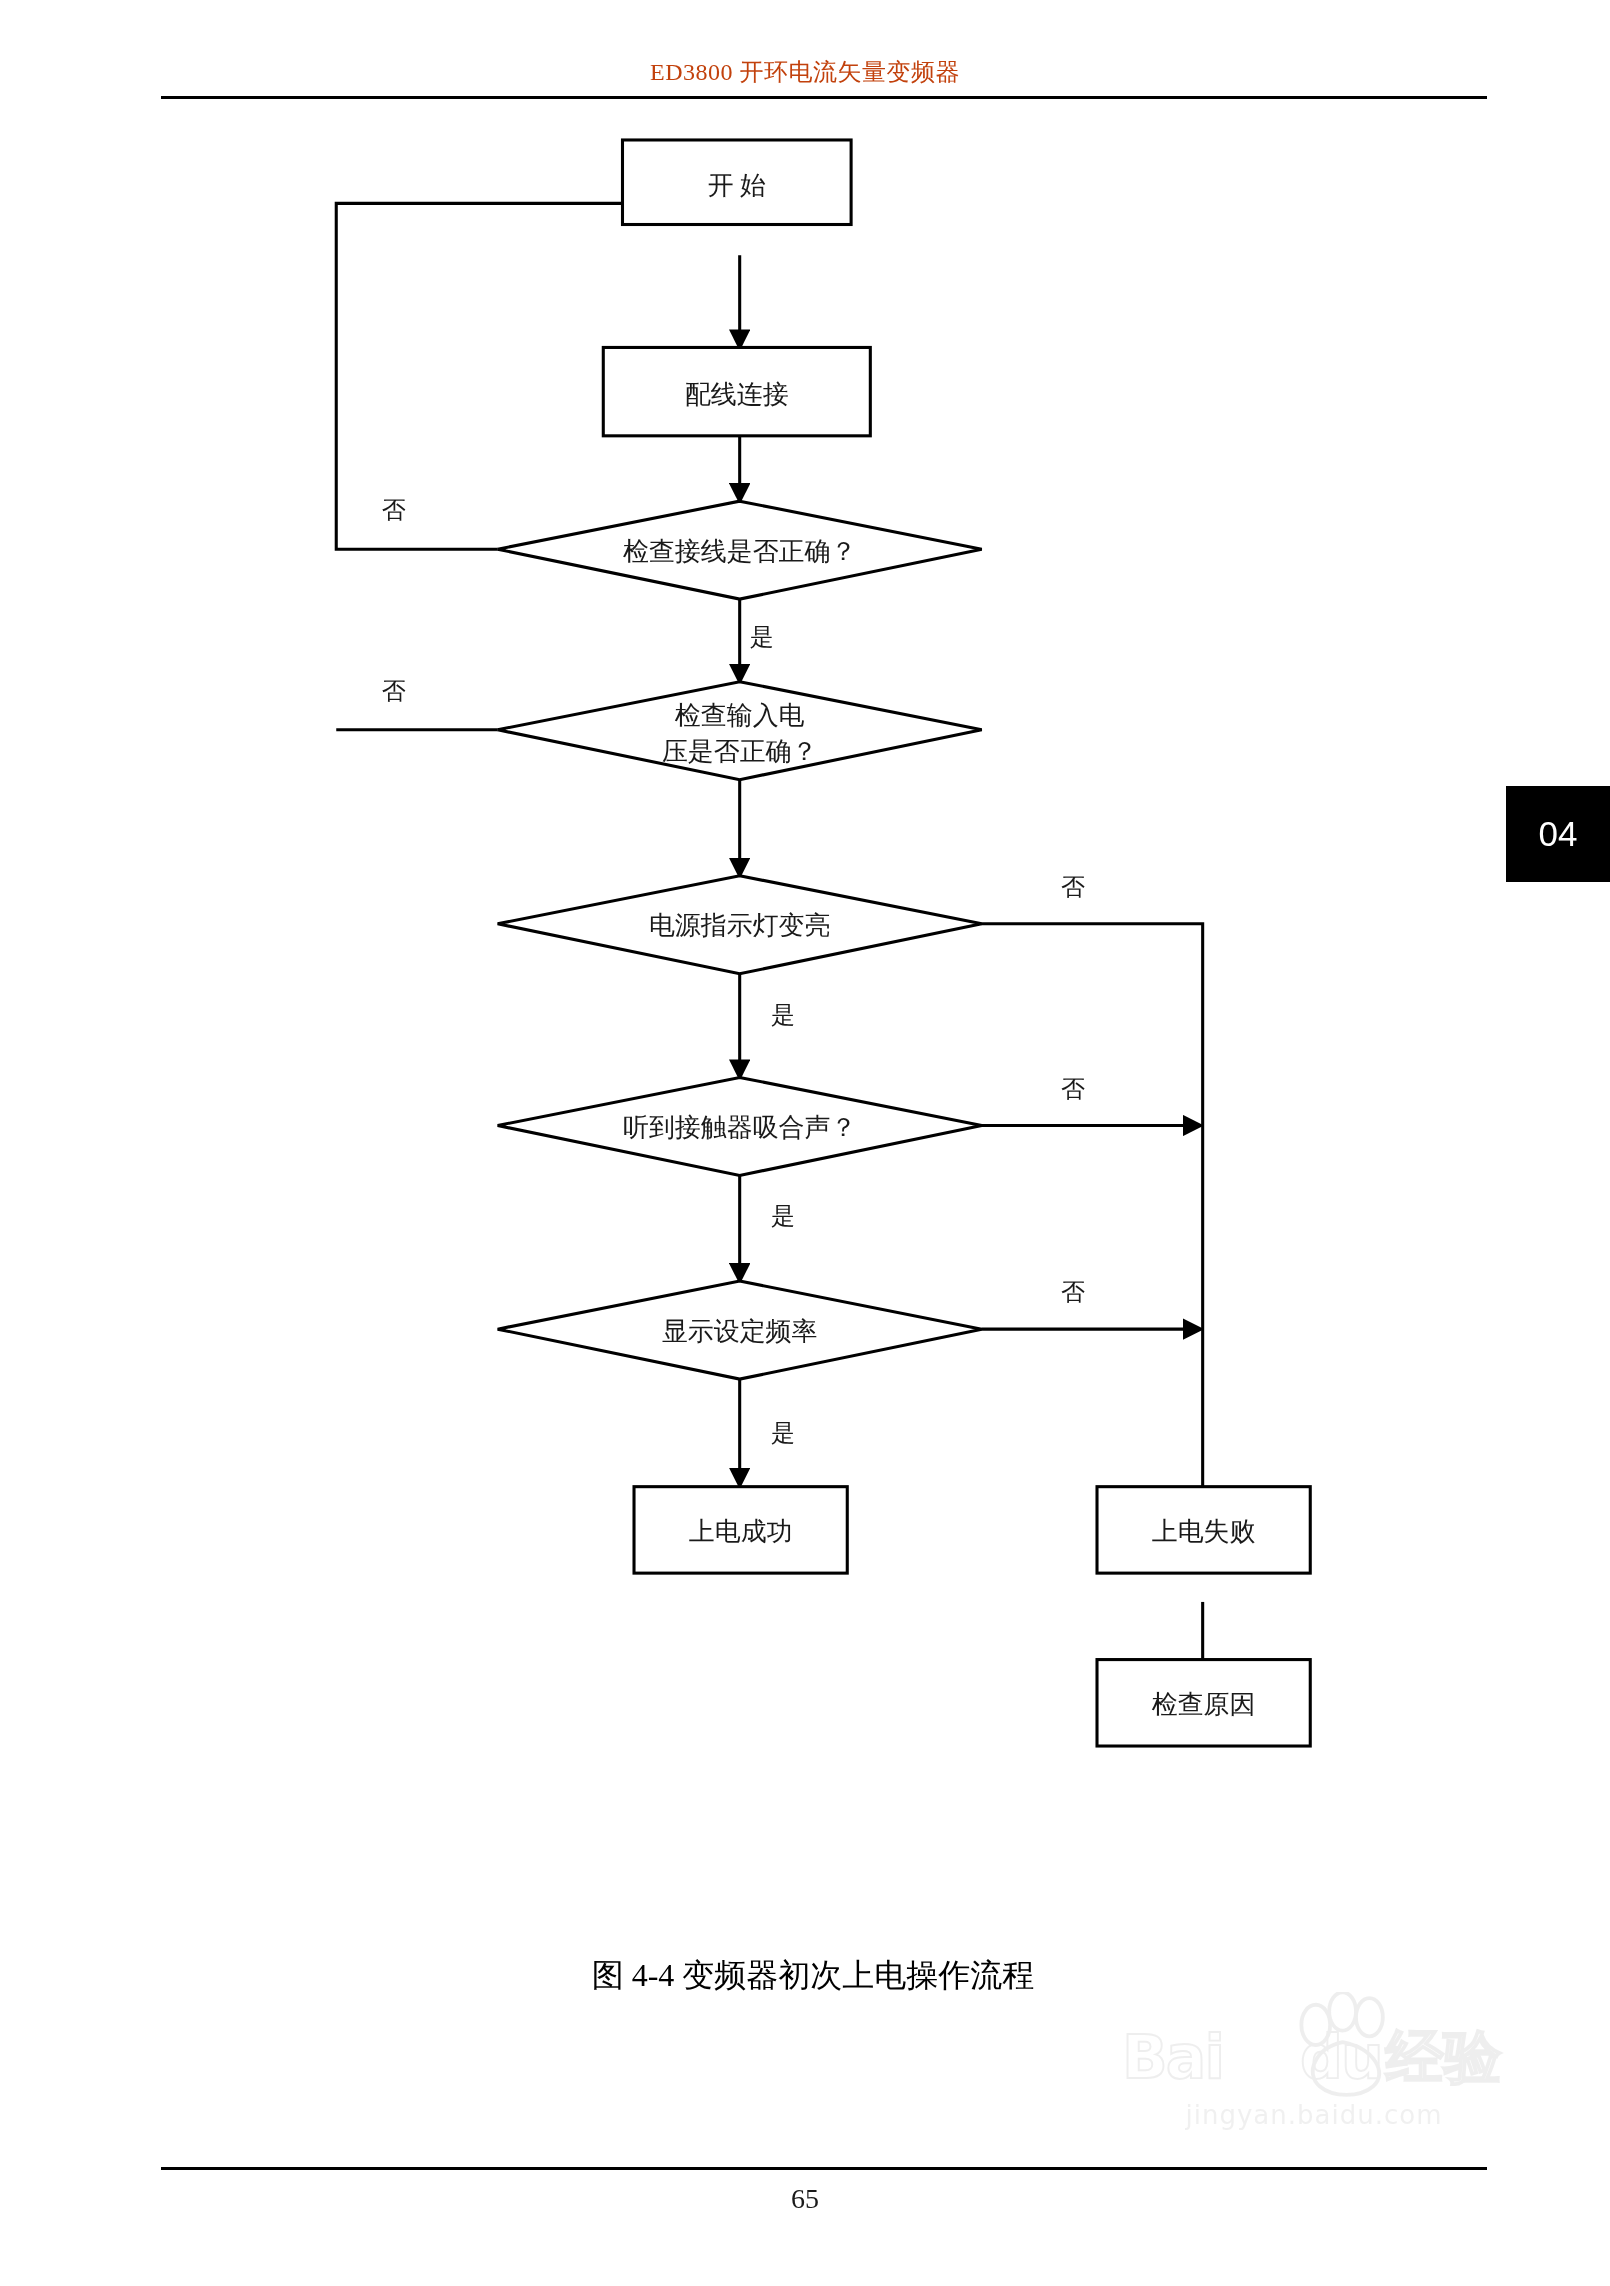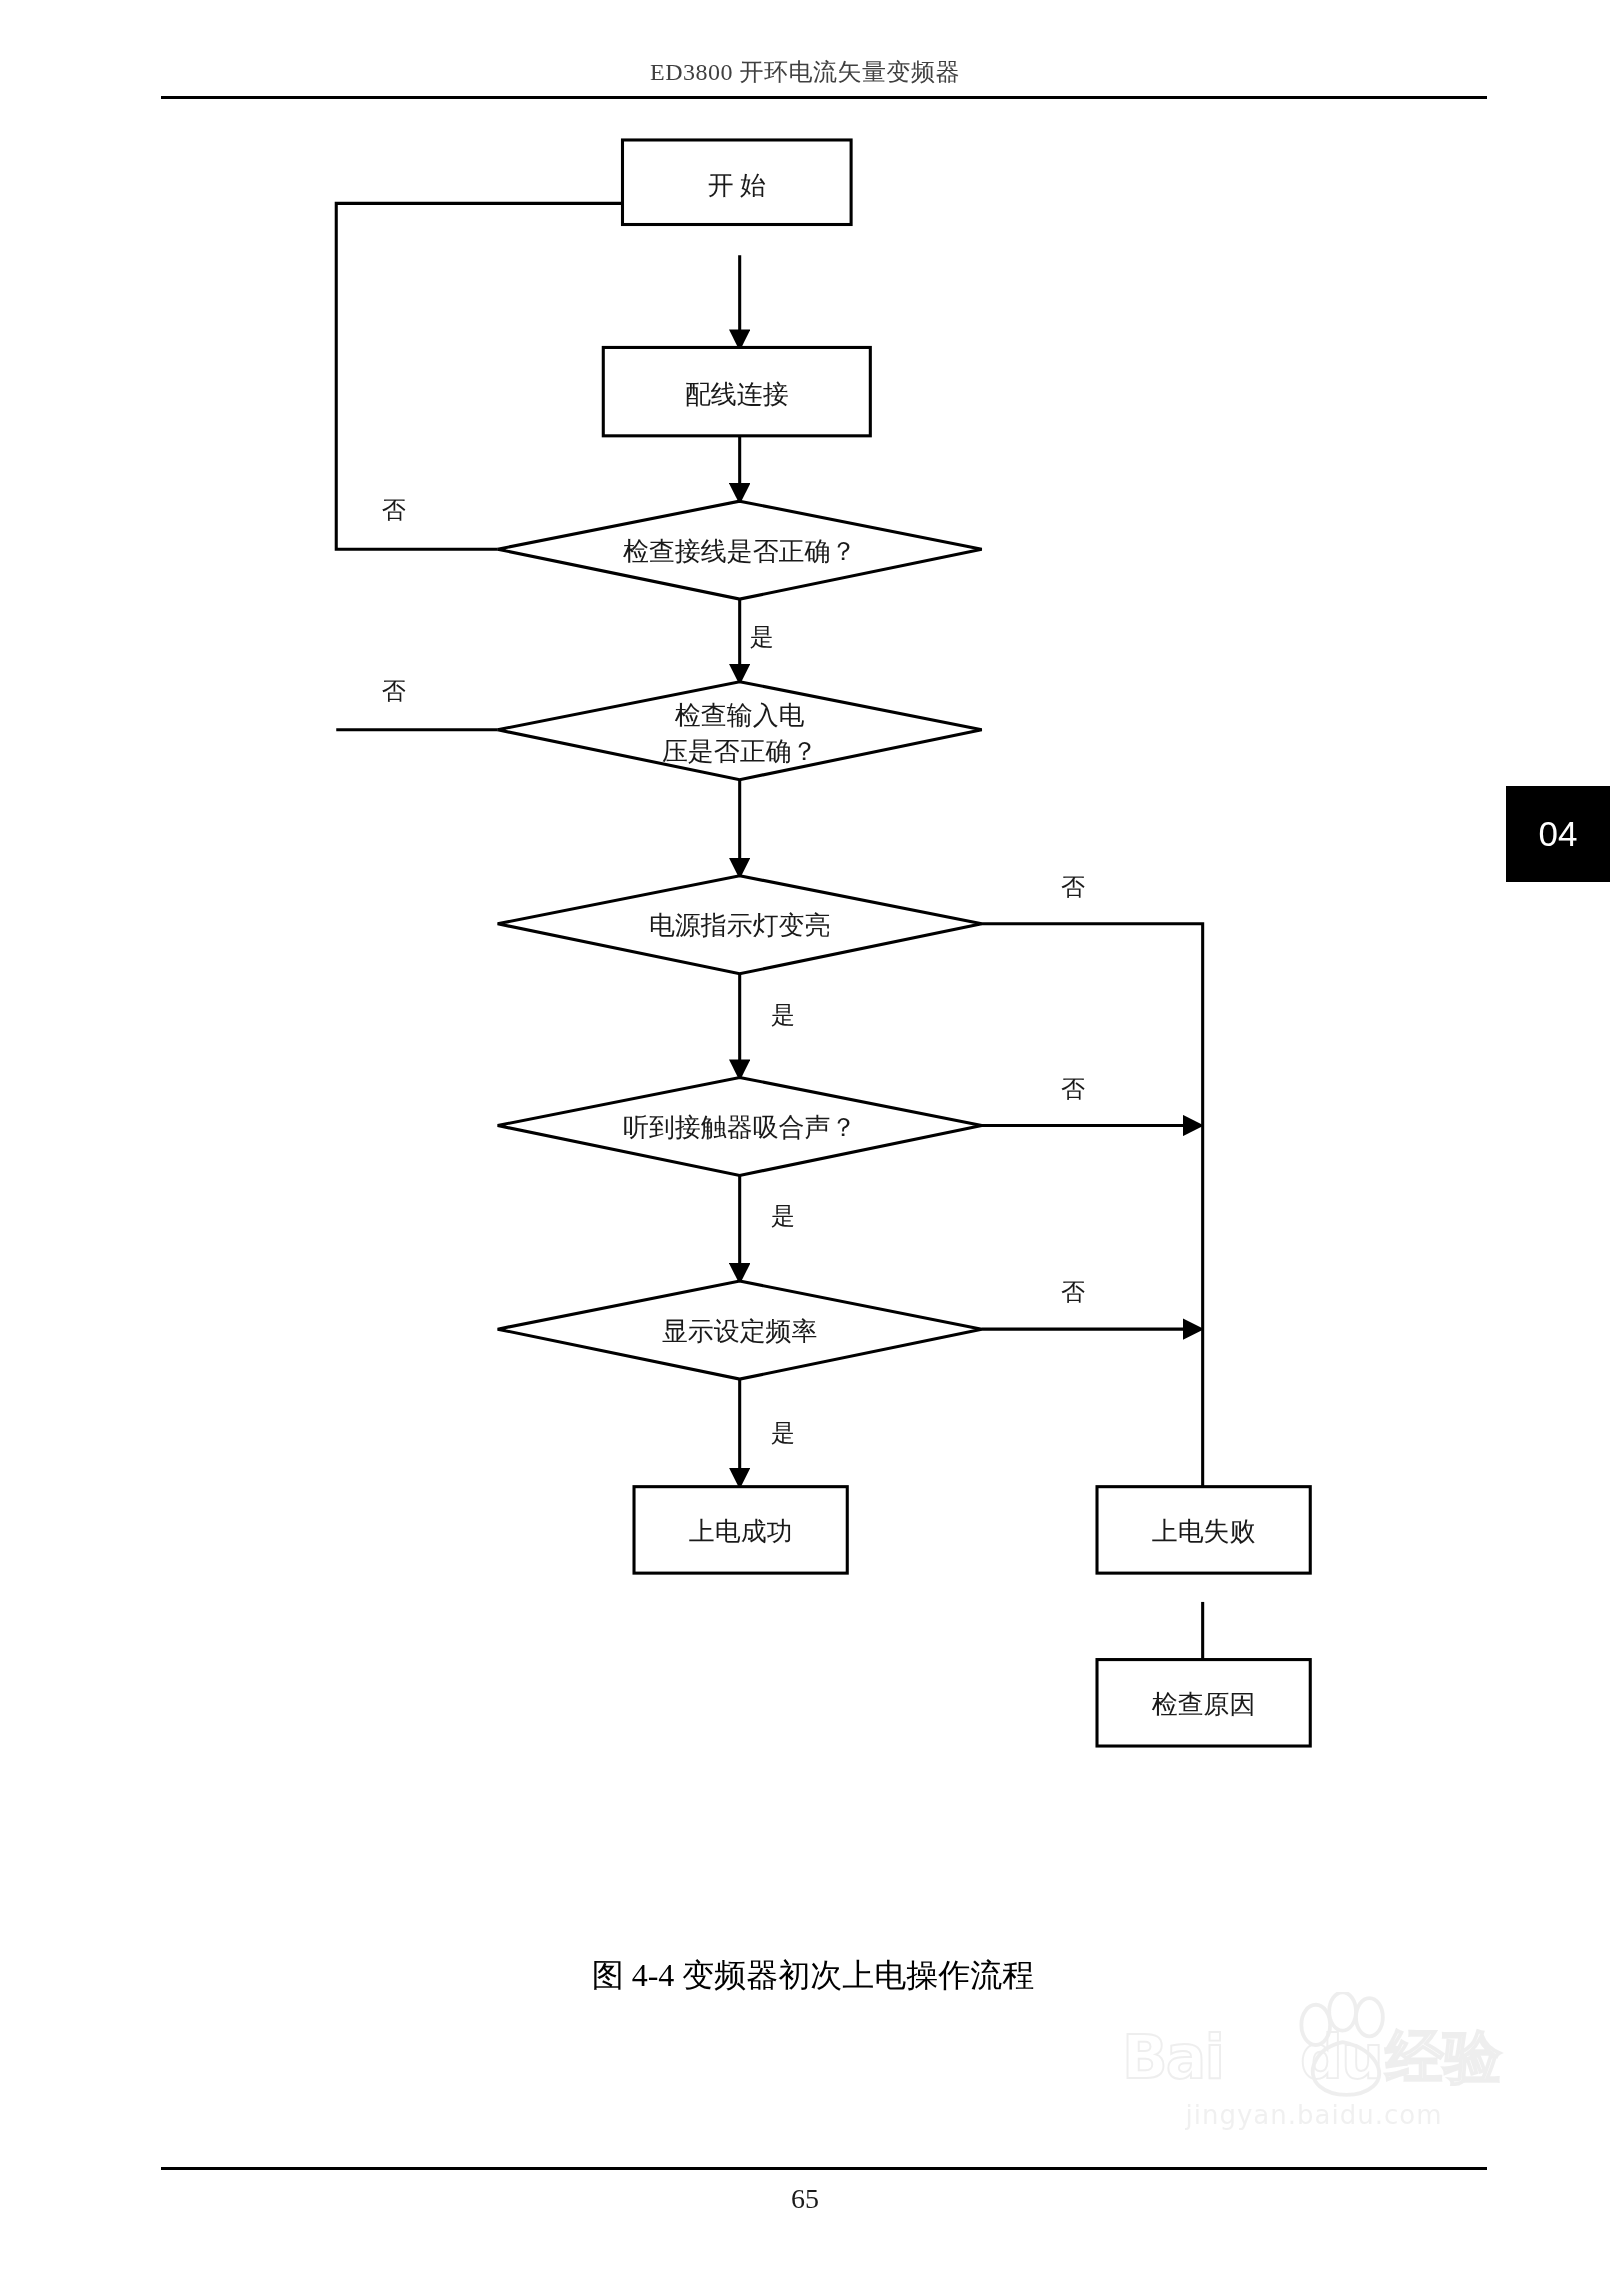--- a/index.html
+++ b/index.html
@@ -24,21 +24,21 @@
 
   
   .header-title {
     position: absolute;
     top: 56px;
     left: 0;
     width: 1610px;
     text-align: center;
     font-size: 24px;
     letter-spacing: 0.5px;
-    color: #404040;
+    color: #c2410c;
   }
   .header-rule {
     position: absolute;
     top: 96px;
     left: 161px;
     width: 1326px;
     height: 2.9px;
     background: #000;
   }
 

